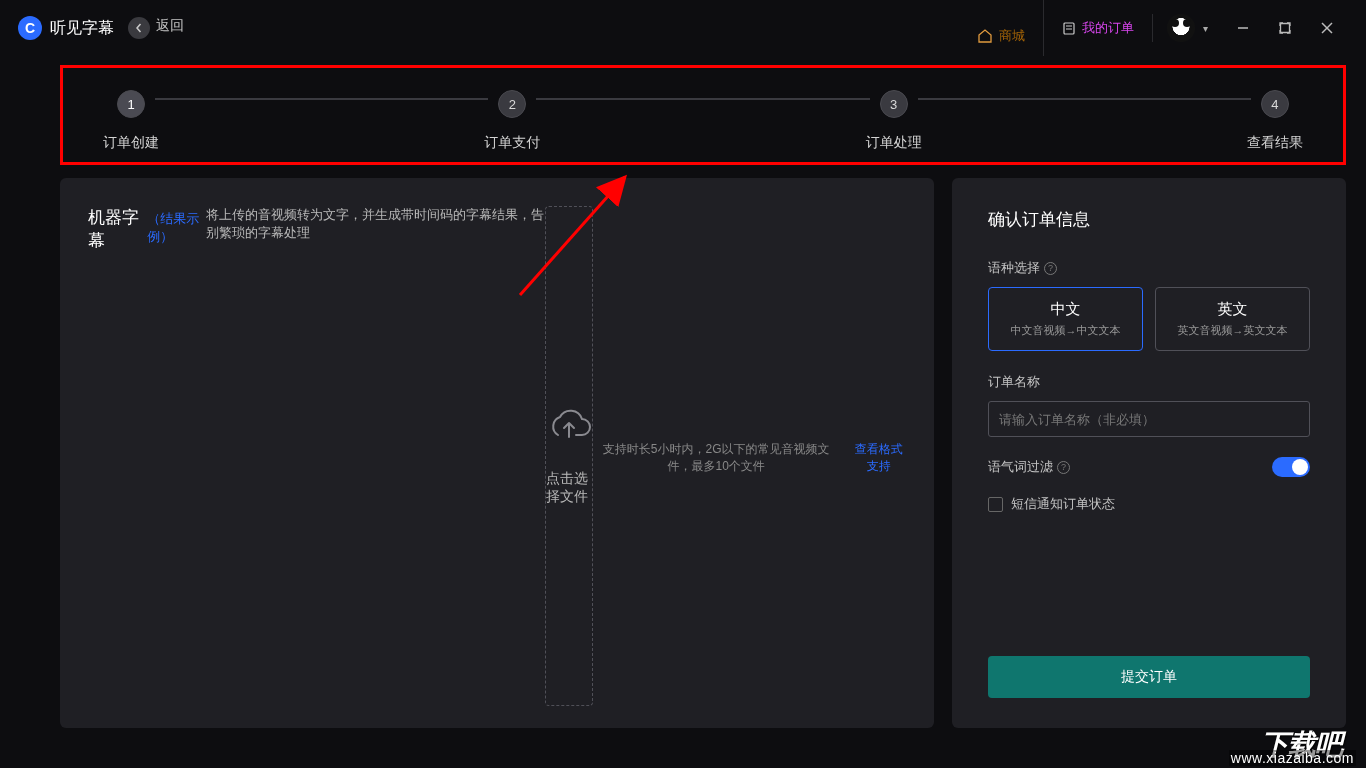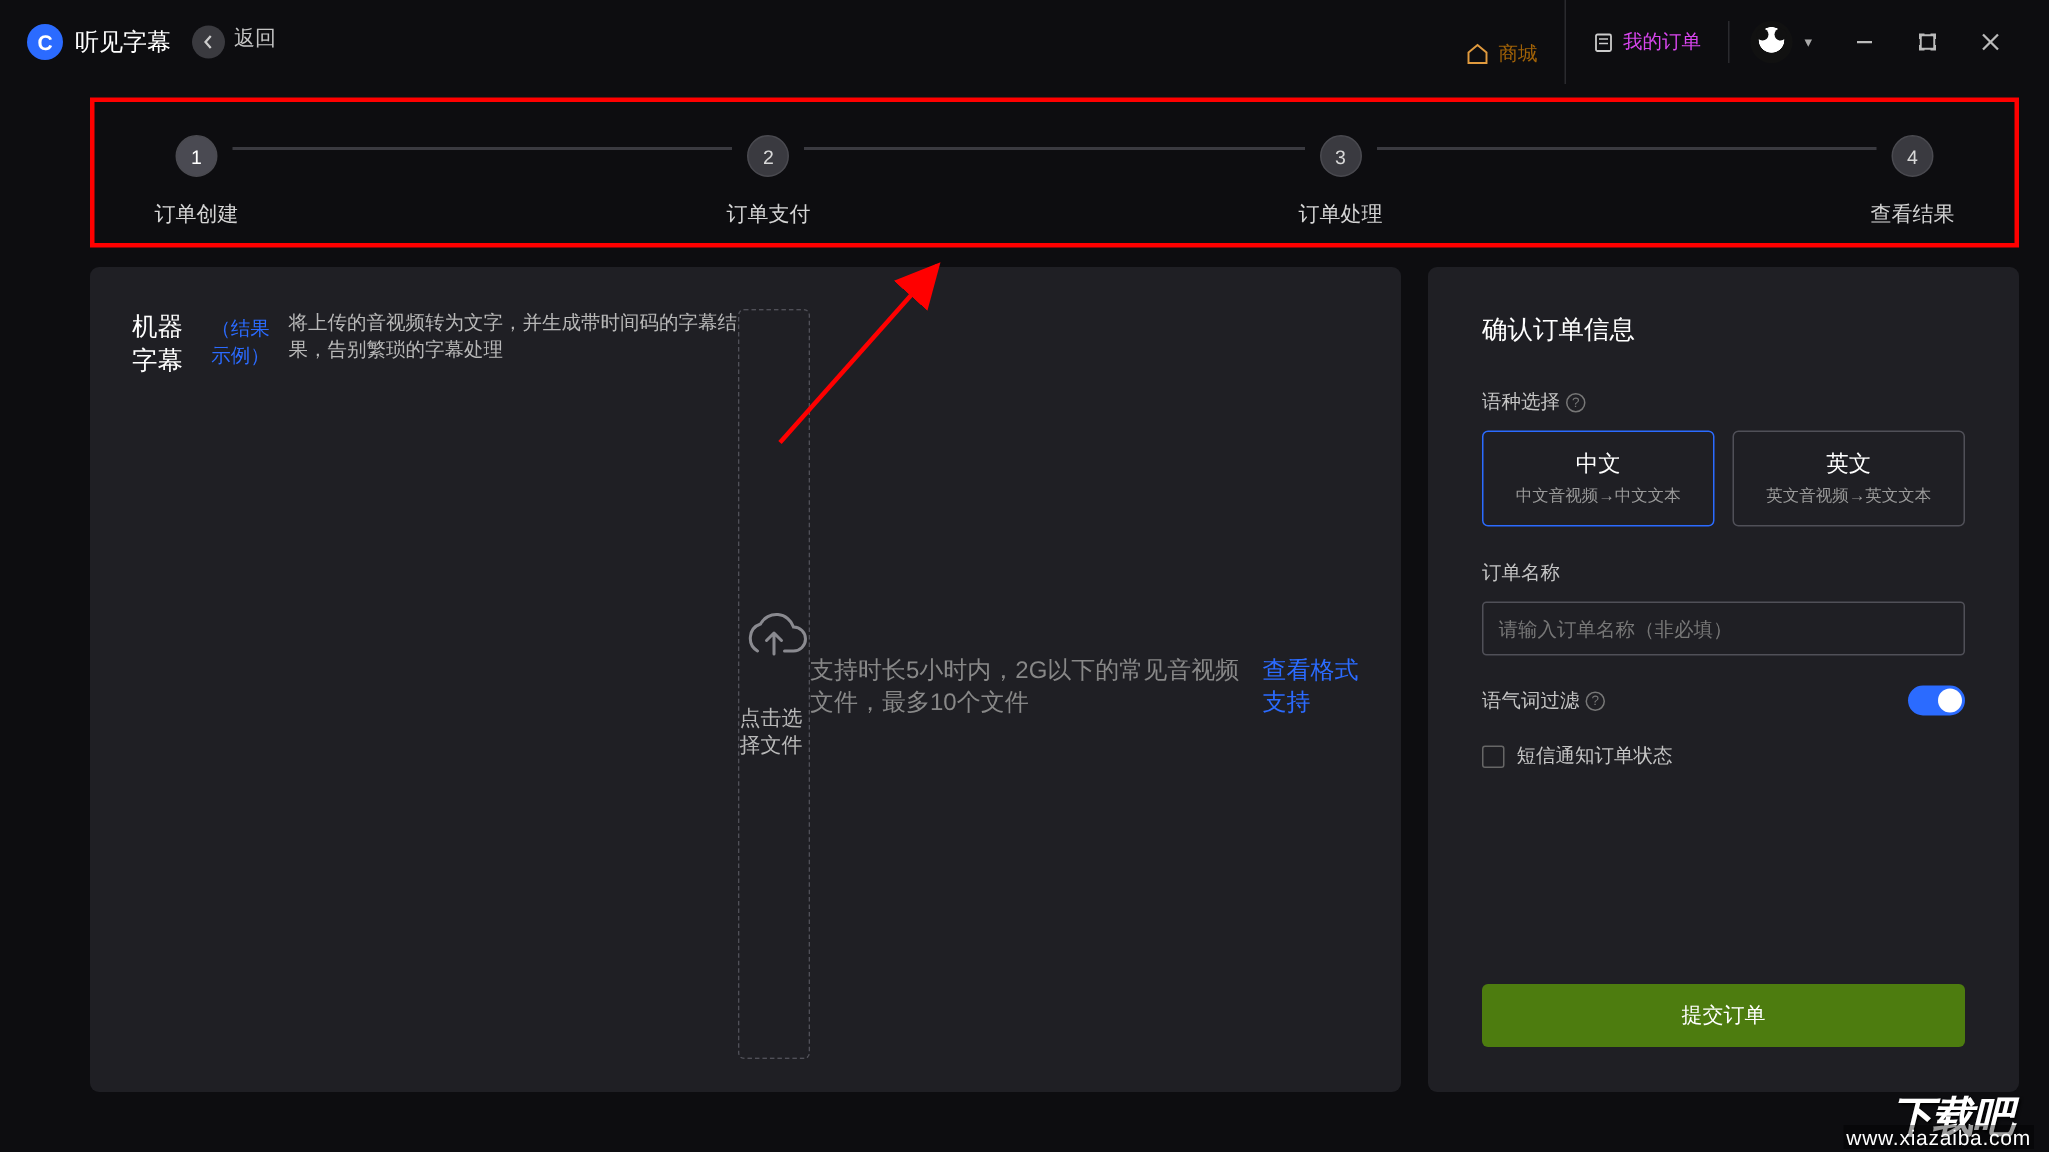--- a/index.html
+++ b/index.html
@@ -92,21 +92,21 @@
     .panel-title { font-size: 17px; font-weight: 500; color: #fff; }
     .panel-title-link { font-size: 13px; color: #2b6bff; cursor: pointer; }
     .panel-desc { font-size: 13px; color: #b8b8b8; margin-bottom: 20px; }
     .upload-box {
       flex: 1; border: 1px dashed #505058; border-radius: 4px;
       display: flex; flex-direction: column; align-items: center; justify-content: center;
       gap: 16px; cursor: pointer;
     }
     .cloud-icon { font-size: 40px; color: #88888e; }
     .upload-text { font-size: 14px; color: #b8b8b8; }
-    .footer-row { display: flex; align-items: center; margin-top: 4px; font-size: 16px; color: #888; gap: 12px; }
+    .footer-row { display: flex; align-items: center; margin-top: 4px; font-size: 12px; color: #888; gap: 12px; text-align: center; }
     .footer-link { color: #2b6bff; cursor: pointer; }
 
     .right-panel {
       width: 394px; background: #1f1f24; border-radius: 6px;
       padding: 30px 36px; display: flex; flex-direction: column;
     }
     .right-title { font-size: 17px; font-weight: 500; color: #fff; margin-bottom: 28px; }
     .form-label { font-size: 13px; color: #c4c4c4; margin-bottom: 10px; display: flex; align-items: center; gap: 4px; }
     .info-icon { width: 13px; height: 13px; border: 1px solid #777; border-radius: 50%; display: inline-flex; align-items: center; justify-content: center; font-size: 9px; color: #777; }
     .lang-row { display: flex; gap: 12px; margin-bottom: 22px; }
@@ -129,21 +129,21 @@
       width: 38px; height: 20px; border-radius: 10px; background: #2b6bff;
       position: relative; cursor: pointer;
     }
     .toggle::after {
       content: ''; position: absolute; width: 16px; height: 16px; border-radius: 50%;
       background: #fff; top: 2px; right: 2px;
     }
     .check-row { display: flex; align-items: center; gap: 8px; margin-bottom: 10px; font-size: 13px; color: #c4c4c4; }
     .checkbox { width: 15px; height: 15px; border: 1px solid #666; border-radius: 2px; cursor: pointer; }
     .submit-btn {
-      margin-top: auto; height: 42px; background: #4d7c0f; color: #fff;
+      margin-top: auto; height: 42px; background: #0f766e; color: #fff;
       border: none; border-radius: 4px; font-size: 14px; cursor: pointer;
     }
 
     
     .red-arrow {
       position: absolute; pointer-events: none;
       left: 510px; top: 165px; z-index: 100;
     }
 
     

